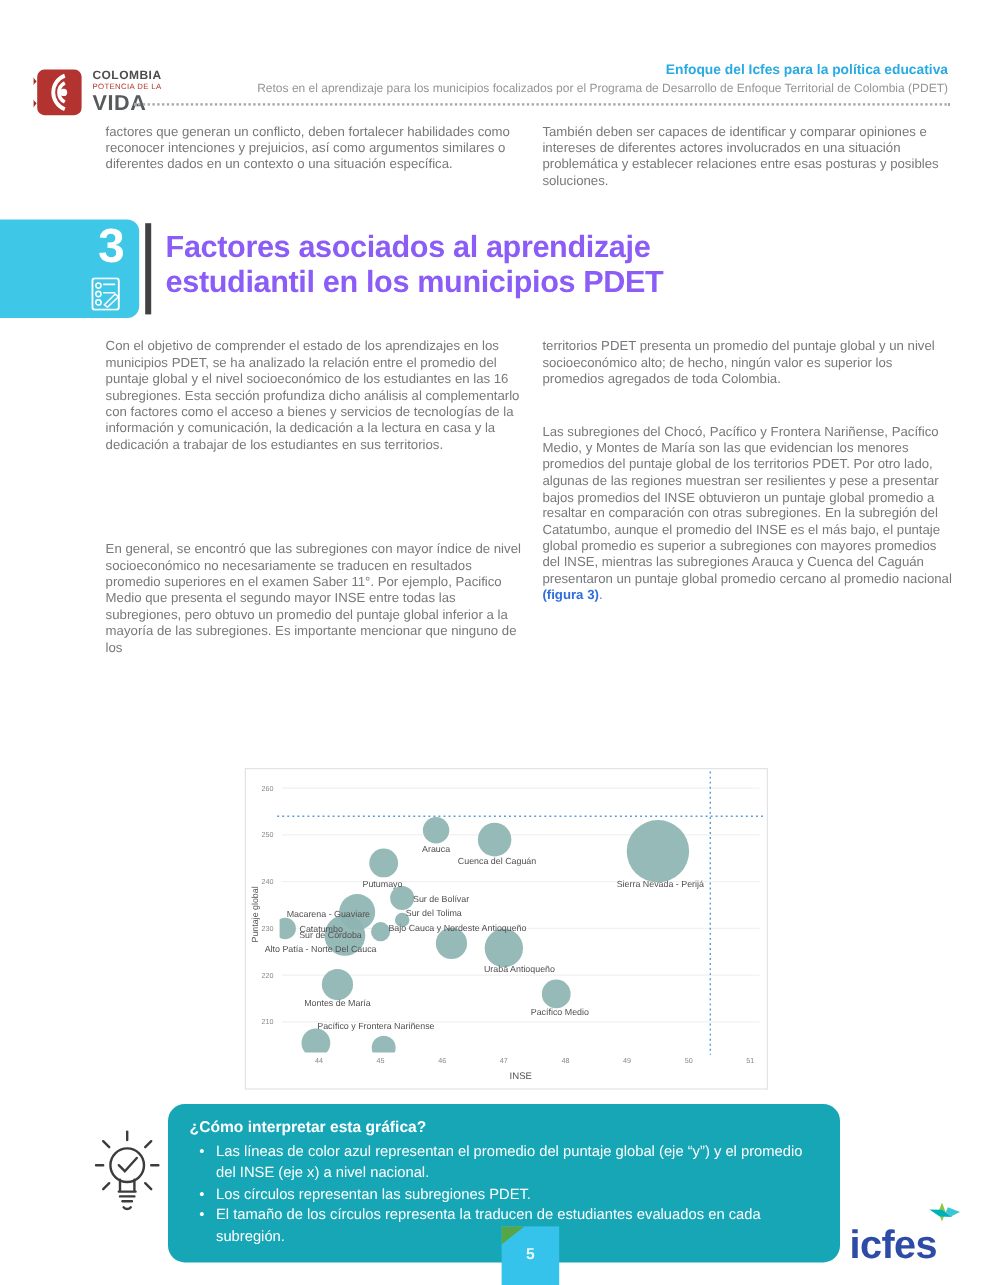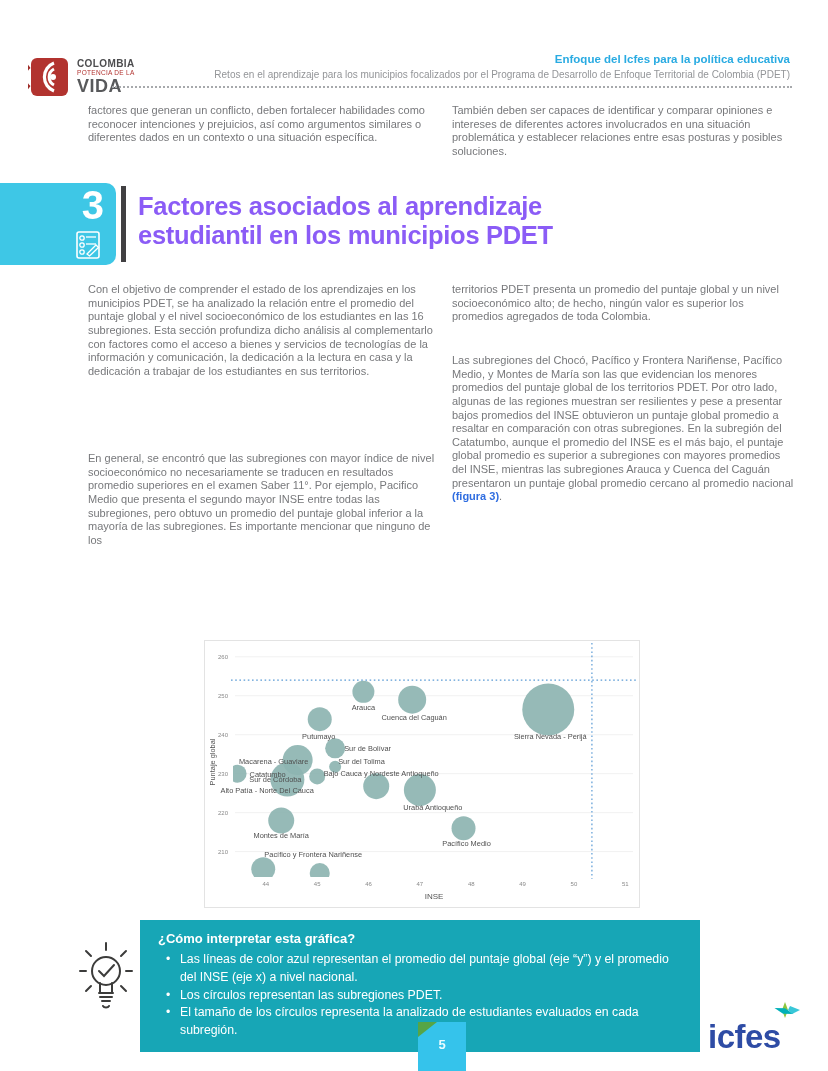--- a/index.html
+++ b/index.html
@@ -36,21 +36,21 @@
   .fig-caption{position:absolute;left:57px;top:596px;width:404px;background:#0050e8;color:#fff;
                border-radius:10px 22px 22px 10px;box-sizing:border-box;padding:8px 20px 9px 16px;
                font-size:11.5px;line-height:1.35;}
   .fig-caption-inner{padding-left:52px;text-indent:-52px;}
   .fig-caption b{font-weight:bold;}
   
   .chart-card{position:absolute;left:204px;top:640px;width:436px;height:268px;background:#fff;
               border:1px solid #e3e3e3;box-sizing:border-box;}
   
   .interp{position:absolute;left:140px;top:920px;width:560px;background:#17a6b6;color:#fff;
-          box-sizing:border-box;padding:11px 18px 12px 18px;}
+          box-sizing:border-box;padding:11px 18px 12px 18px;border-radius:14px;}
   .interp-title{font-size:13px;font-weight:bold;margin-bottom:5px;}
   .interp ul{margin:0;padding:0 0 0 6px;list-style:none;}
   .interp li{font-size:12.3px;line-height:1.45;padding-left:16px;position:relative;}
   .interp li::before{content:"•";position:absolute;left:2px;top:0;}
   .bulb{position:absolute;left:78px;top:938px;}
   
   .page-tab{position:absolute;left:418px;top:1022px;width:48px;height:49px;background:#35c3eb;}
   .page-tab .fold{position:absolute;left:0;top:0;width:0;height:0;
                   border-top:15px solid #56a546;border-right:19px solid transparent;}
   .page-num{position:absolute;left:0;right:0;top:15px;text-align:center;color:#eafcff;
@@ -191,21 +191,21 @@
         <path d="M13 48 L8 53 M43 48 L48 53"></path>
         <path d="M21 33 L26 38 L36 27"></path>
       </g>
     </svg>
   </div>
   <div class="interp">
     <div class="interp-title">¿Cómo interpretar esta gráfica?</div>
     <ul>
       <li>Las líneas de color azul representan el promedio del puntaje global (eje “y”) y el promedio del INSE (eje x) a nivel nacional.</li>
       <li>Los círculos representan las subregiones PDET.</li>
-      <li>El tamaño de los círculos representa la analizado de estudiantes evaluados en cada subregión.</li>
+      <li>El tamaño de los círculos representa la traducen de estudiantes evaluados en cada subregión.</li>
     </ul>
   </div>
 
   <div class="page-tab">
     <div class="fold"></div>
     <div class="page-num">5</div>
   </div>
   <div class="icfes">
     <span class="icfes-word">icfes</span>
     <svg width="30" height="26" viewBox="0 0 30 26" style="position:absolute;left:66px;top:-2px;">

